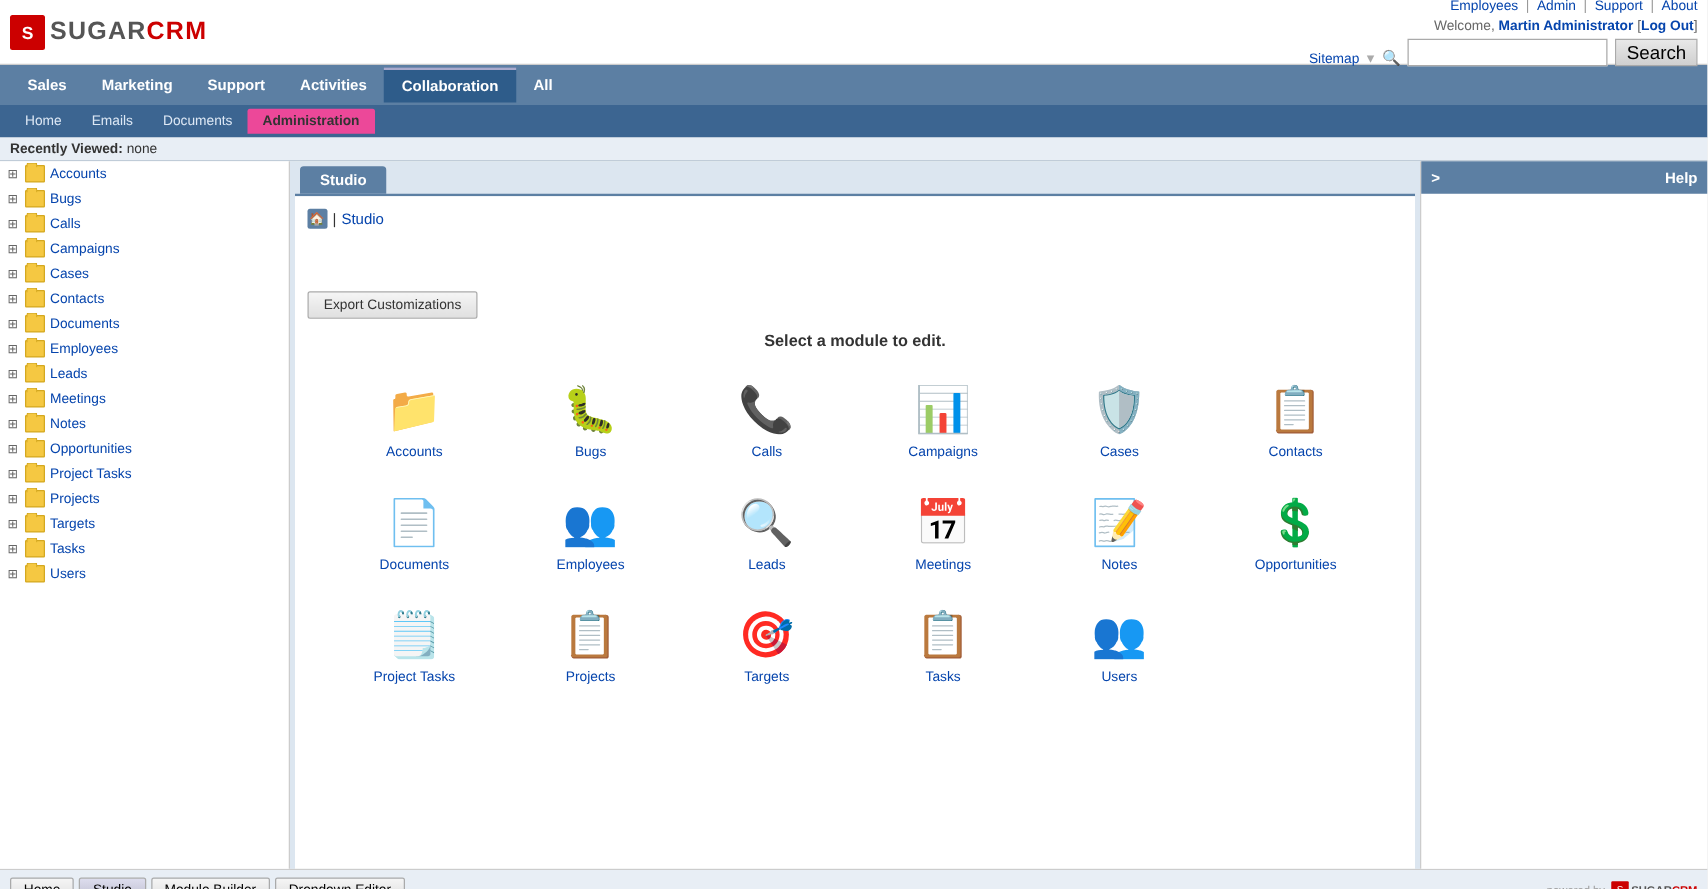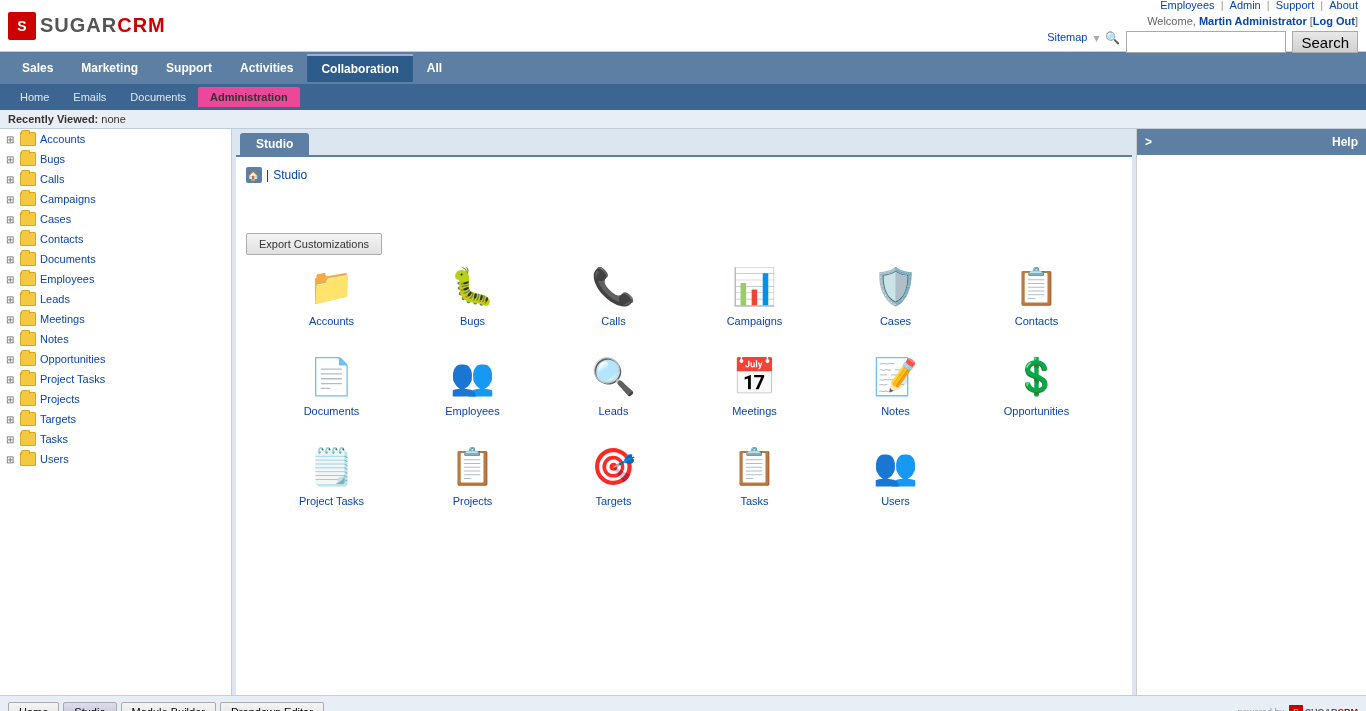--- a/index.html
+++ b/index.html
@@ -23,21 +23,21 @@
       display: flex; align-items: center; justify-content: center;
       color: white; font-weight: bold; font-size: 14px;
     }
     #logo-text { font-size: 20px; font-weight: bold; color: #555; letter-spacing: 1px; }
     #logo-text span { color: #cc0000; }
 
     #top-right { display: flex; flex-direction: column; align-items: flex-end; gap: 4px; }
     #welcome-line { font-size: 11px; color: #333; }
     #welcome-line a { color: #0645ad; text-decoration: none; font-weight: bold; text-align: right; }
     #welcome-line span { color: #666; }
-    #sitemap-search { display: flex; align-items: flex-start; gap: 6px; }
+    #sitemap-search { display: flex; align-items: flex-end; gap: 6px; }
     #sitemap-btn { font-size: 11px; color: #0645ad; cursor: pointer; background: none; border: none; }
     #search-input-el {
       border: 1px solid #aaa; padding: 2px 4px; font-size: 11px; width: 160px; height: 22px;
     }
     #search-btn {
       background: linear-gradient(to bottom, #e8e8e8, #d0d0d0);
       border: 1px solid #aaa; padding: 2px 8px; font-size: 15px; cursor: pointer; height: 22px;
     }
     #top-links { font-size: 11px; }
     #top-links a { color: #0645ad; text-decoration: none; }
@@ -466,20 +466,21 @@
     <div id="studio-tab-bar">
       <div class="studio-tab">Studio</div>
     </div>
     <div id="studio-content">
       <div id="breadcrumb">
         <div id="breadcrumb-home">🏠</div>
         <span>|</span>
         <a>Studio</a>
       </div>
       <button id="export-btn">Export Customizations</button>
+      <div id="select-module-label">Select a module to edit.</div>
 
       <div id="modules-grid">
 
         <div class="module-item">
           <div class="module-icon" style="font-size:36px;">📁</div>
           <span class="module-label">Accounts</span>
         </div>
         <div class="module-item">
           <div class="module-icon" style="font-size:36px;">🐛</div>
           <span class="module-label">Bugs</span>

